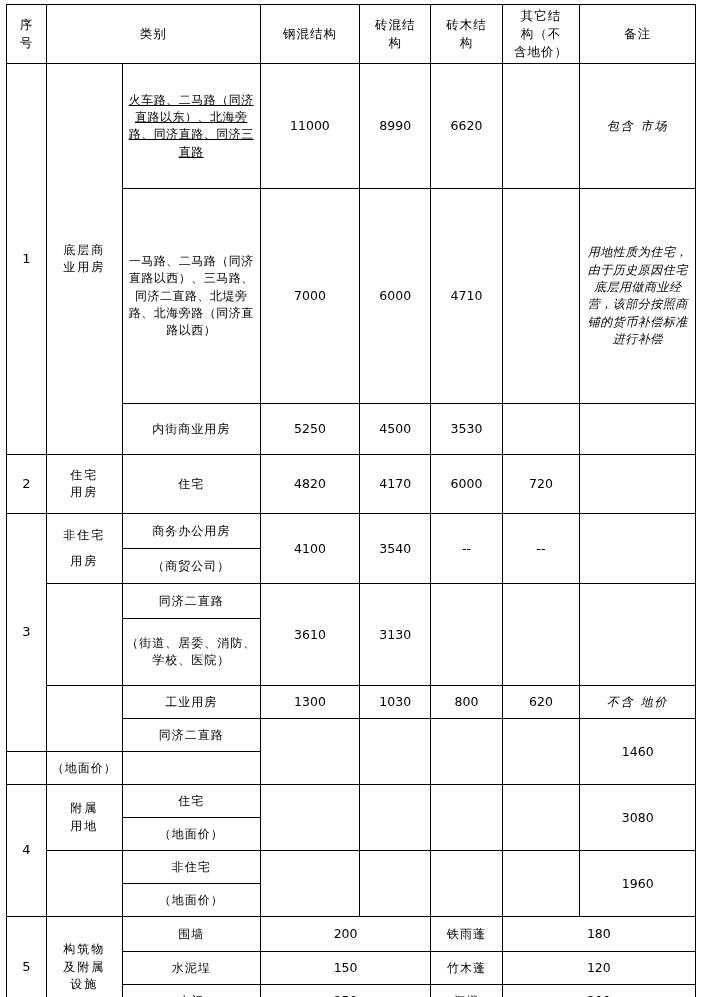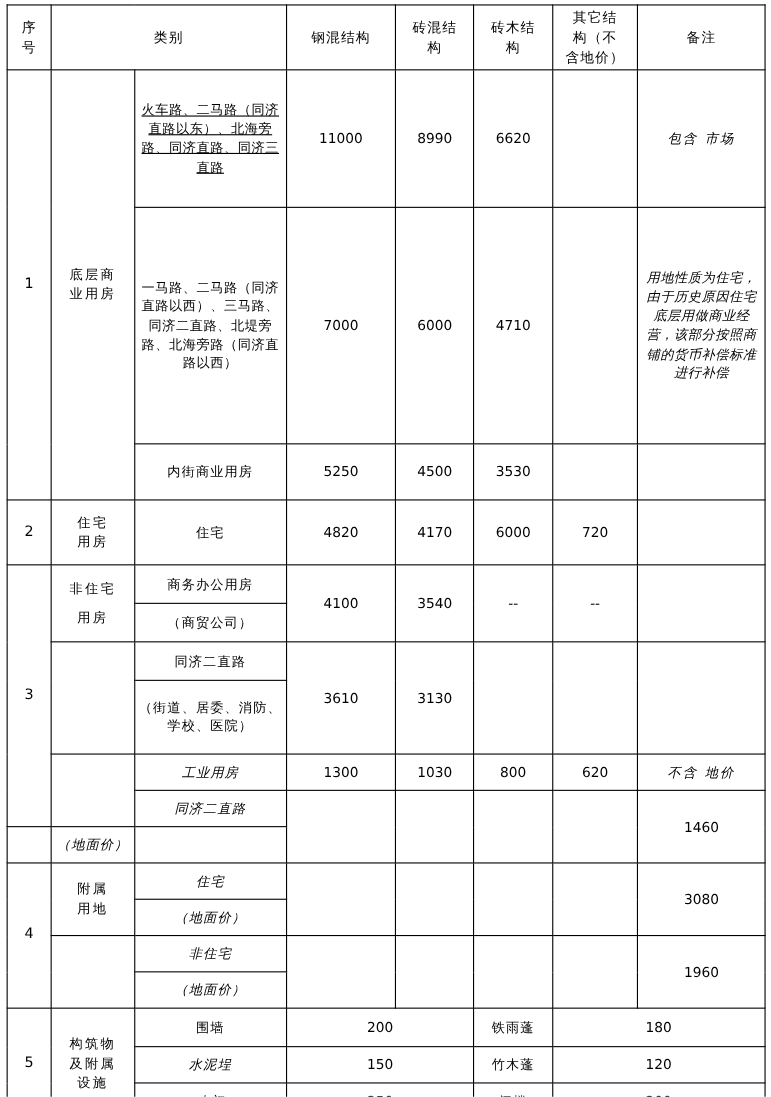--- a/index.html
+++ b/index.html
@@ -68,21 +68,21 @@
     font-style: italic;
   }
   .note-wide {
     letter-spacing: 2px;
   }
   .tall1 { height: 120px; text-decoration: underline; }
   .tall2 { height: 210px; margin-left: 40px; }
   .r4 { height: 46px; }
   .r5 { height: 54px; }
   .r6 { height: 30px; }
-  .r7 { height: 28px; font-style: italic; }
+  .r7 { height: 28px; }
 </style>
 </head>
 <body>
 
 <div id="sheet">
 
   <table class="comp">
     <colgroup>
       <col style="width:37px">
       <col style="width:70px">

